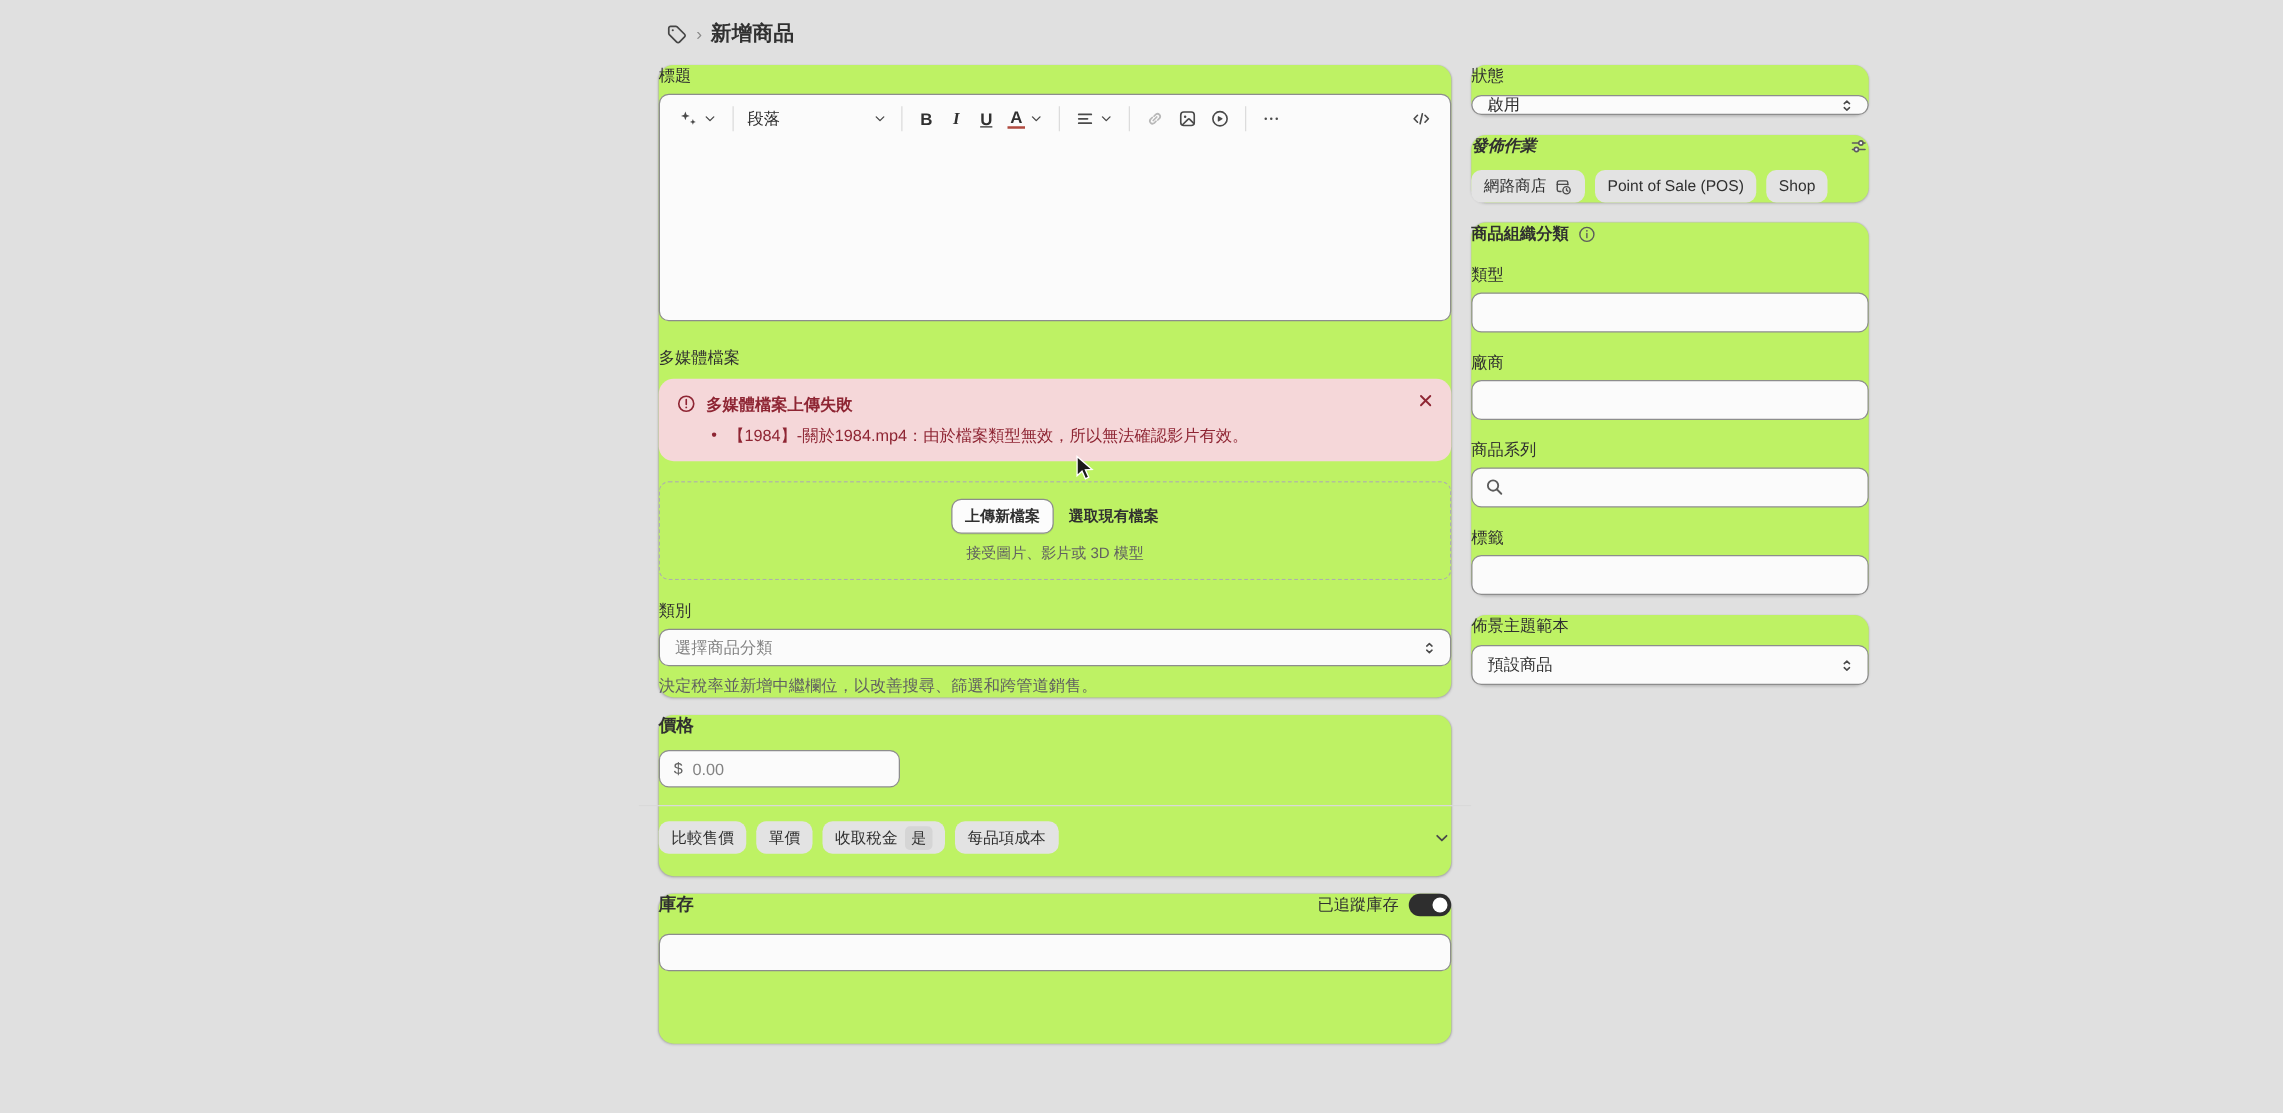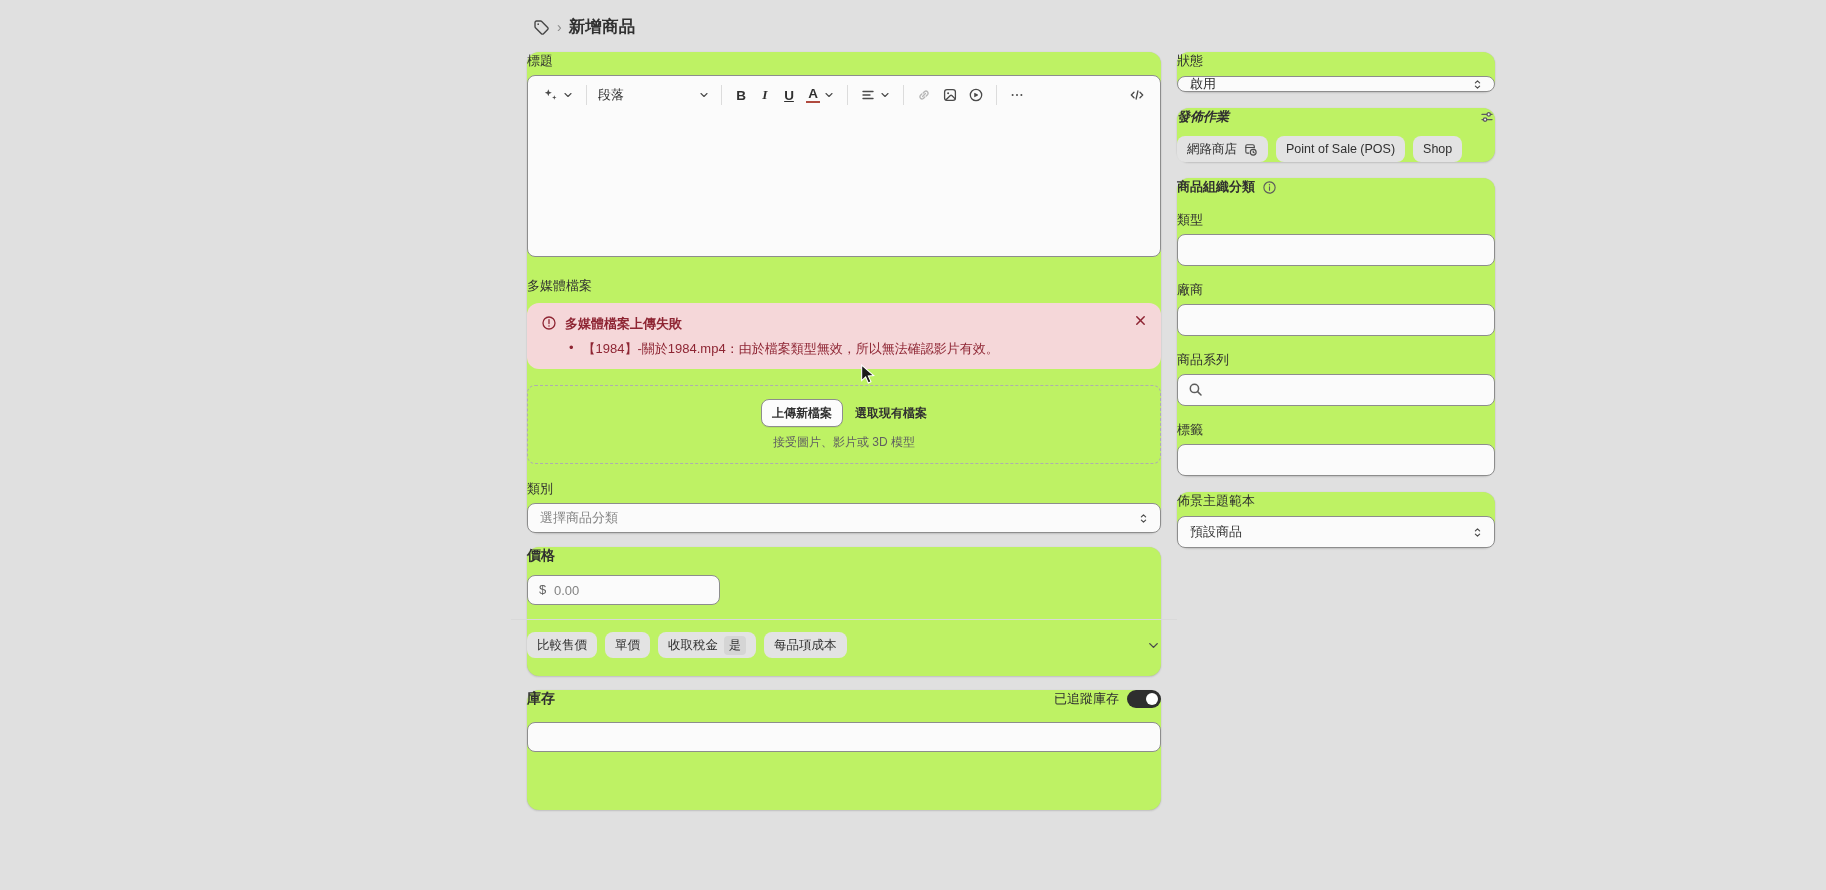--- a/index.html
+++ b/index.html
@@ -217,20 +217,21 @@
         </div>
 
         <label class="field-label mt16">類別</label>
         <div class="select">
           <span class="ph">選擇商品分類</span>
           <svg width="13" height="13" viewBox="0 0 16 16" fill="none" stroke="#4a4a4a" stroke-width="1.5" stroke-linecap="round" stroke-linejoin="round">
             <polyline points="5.4,6 8,3.6 10.6,6"></polyline>
               <polyline points="5.4,10 8,12.4 10.6,10"></polyline>
           </svg>
         </div>
+        <div class="helper">決定稅率並新增中繼欄位，以改善搜尋、篩選和跨管道銷售。</div>
       </div>
 
       <div class="card" style="padding-bottom:18px;">
         <div class="section-heading">價格</div>
         <div class="mt10" style="width:193px;position:relative;">
           <span style="position:absolute;left:12px;top:7px;font-size:13px;color:#616161;">$</span>
           <input class="text-input" style="padding-left: 26px;" type="text" placeholder="0.00">
         </div>
         <div class="divider-bleed"></div>
         <div class="chips-row">

